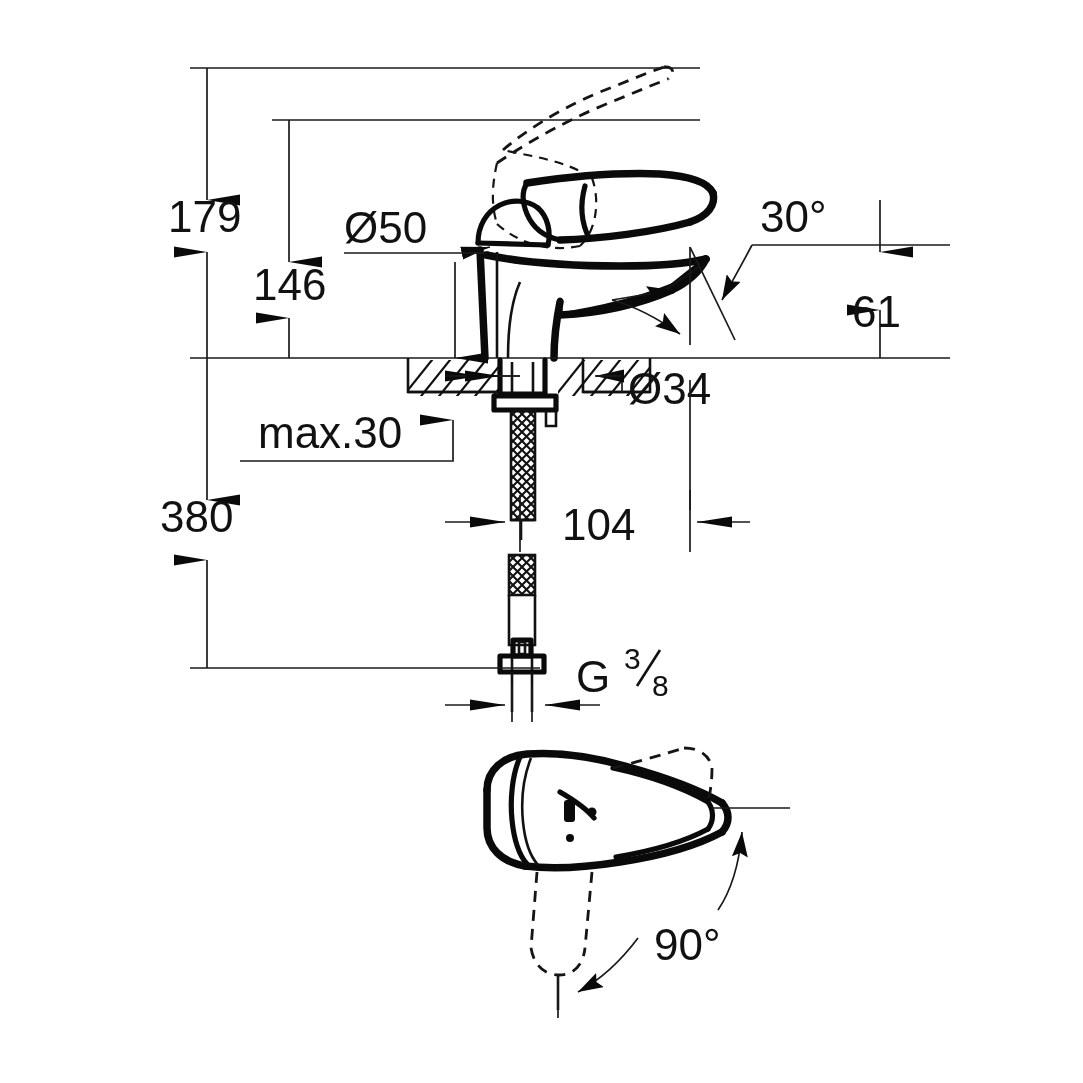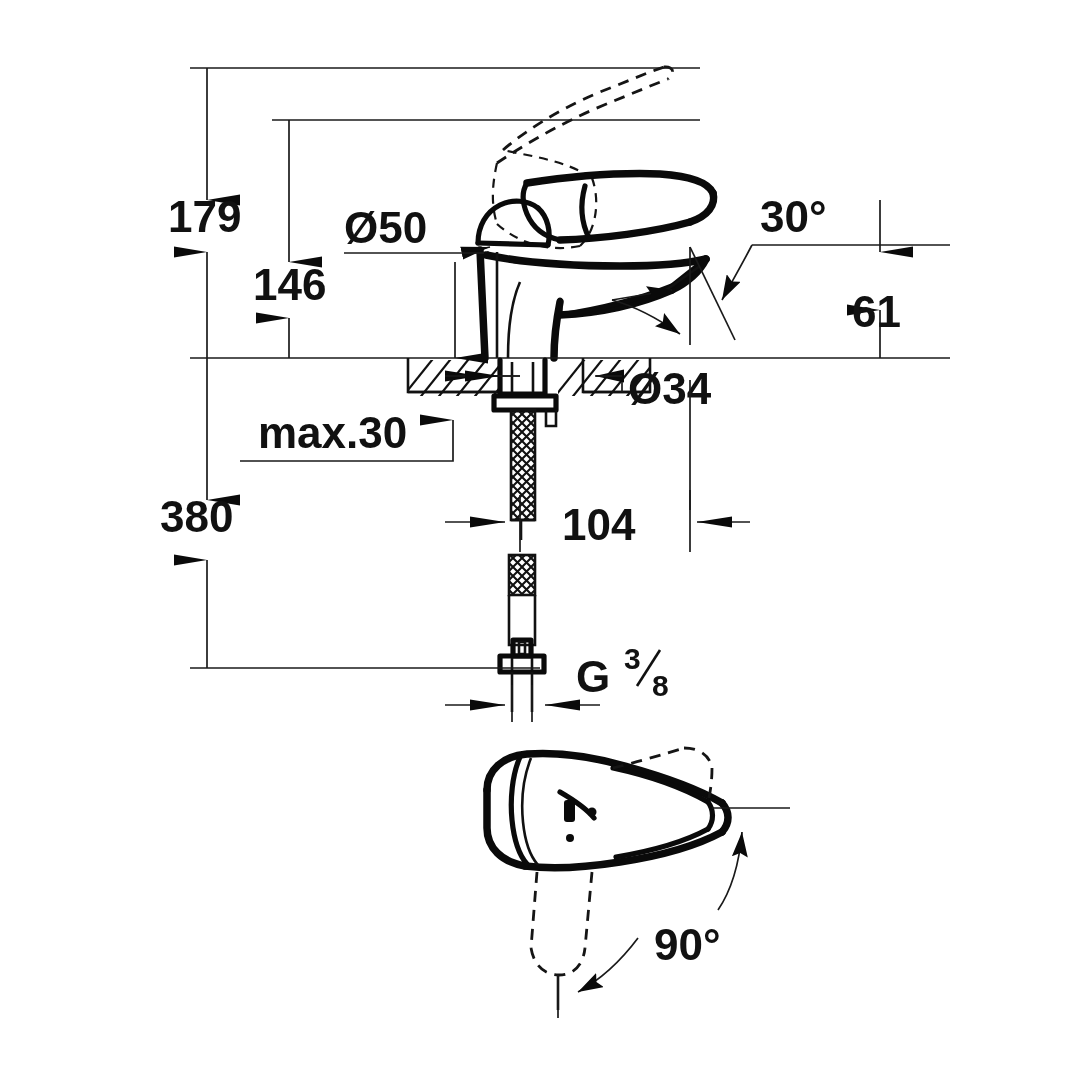--- a/index.html
+++ b/index.html
@@ -9,21 +9,20 @@
   }
   body {
     font-family: "Liberation Sans", sans-serif;
   }
   #sheet {
     position: relative;
     width: 1083px;
     height: 1083px;
     background: #ffffff;
     overflow: hidden;
-    font-weight: bold;
   }
   #sheet svg {
     position: absolute;
     top: 0;
     left: 0;
     width: 1083px;
     height: 1083px;
   }
   text {
     font-family: "Liberation Sans", sans-serif;

